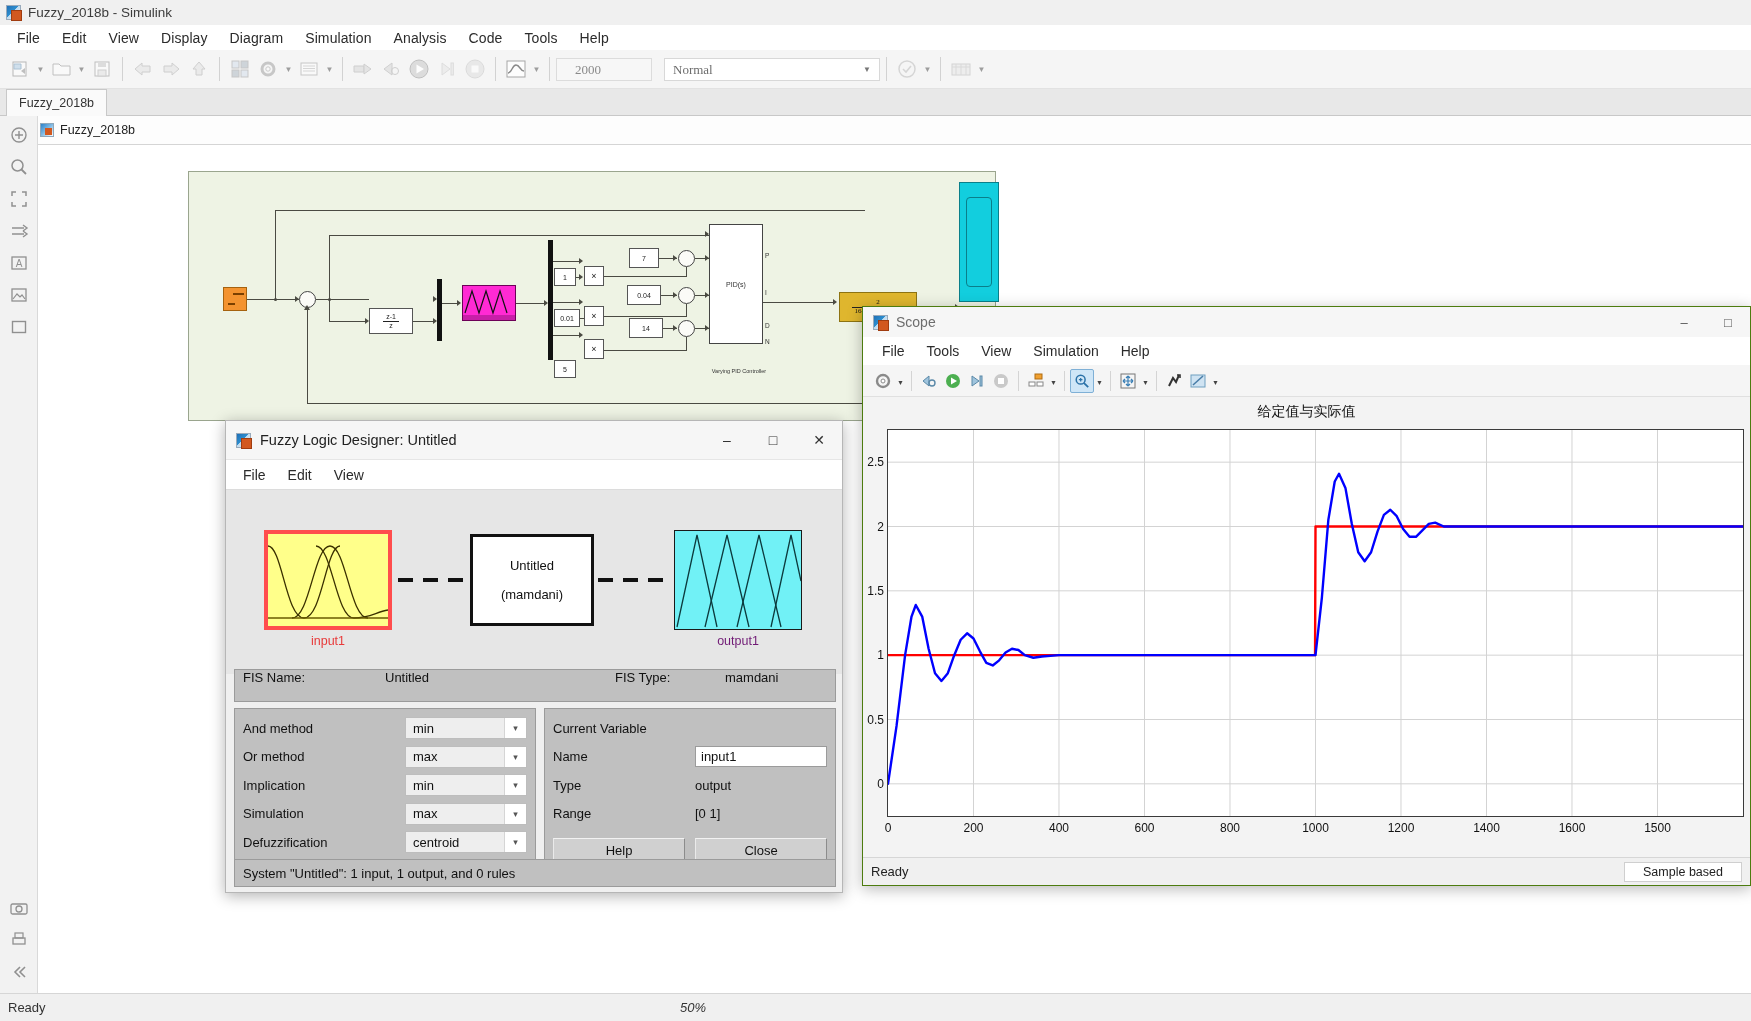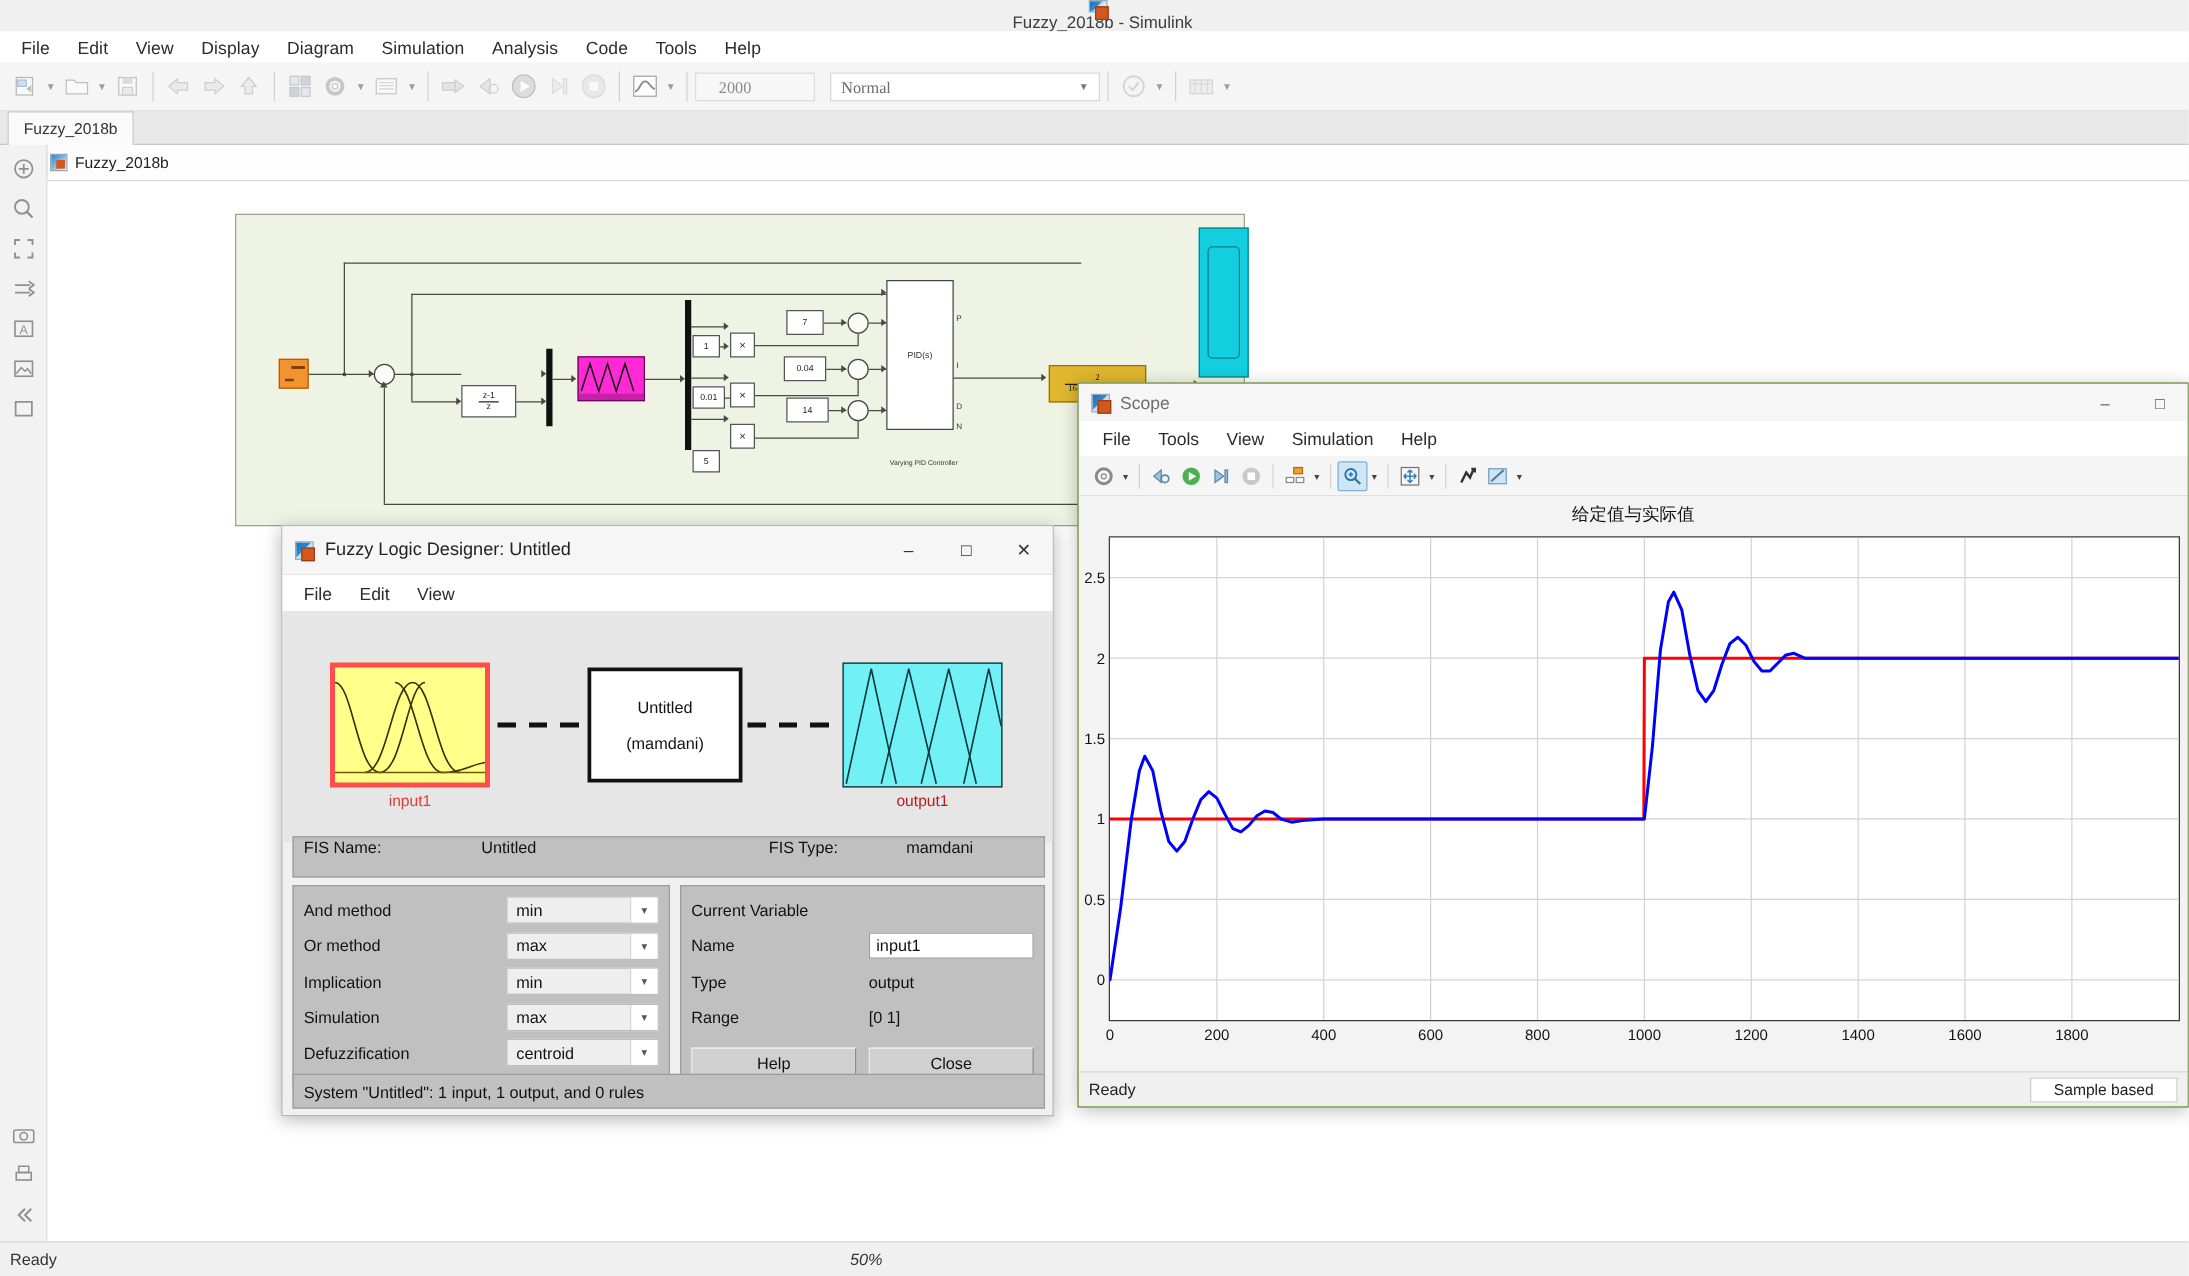--- a/index.html
+++ b/index.html
@@ -10,21 +10,21 @@
     font-family:"Liberation Sans", sans-serif;
     font-size:13px; color:#1a1a1a;
     -webkit-font-smoothing:antialiased;
   }
 
   
   #simulink-window { position:absolute; inset:0; background:#f0f0f0; }
 
   .sl-titlebar {
     position:absolute; top:0; left:0; width:1751px; height:25px;
-    background:#f0f0f0; display:flex; align-items:center; padding-left:6px;flex-direction:column;
+    background:#f0f0f0; display:flex; align-items:center; padding-left:6px;
   }
   .sl-title-text { font-size:13.5px; color:#3c3c3c; margin-left:7px; }
   .mat-icon {
     width:15px; height:15px; position:relative; display:inline-block;
     background:linear-gradient(135deg,#1f6fb5 0%, #2d8fd0 45%, #bcd9ee 46%, #ffffff 100%);
     border:1px solid #9ab;
   }
   .mat-icon:after{
     content:""; position:absolute; left:4px; top:4px; width:9px; height:9px;
     background:#d2581f; border:1px solid #a03c10;
@@ -212,21 +212,21 @@
   .fz-menu { font-size:14px; color:#2b2b2b; padding:2px 11px; }
 
   .fz-diagram { height:184px; background:#e6e6e6; position:relative; }
   .mf-box {
     position:absolute; width:128px; height:100px; top:40px;
   }
   .mf-in { left:38px; background:#ffff8a; border:4px solid #ff4d4d; }
   .mf-out { left:448px; background:#71f1f6; border:1px solid #1a1a1a; }
   .mf-label { position:absolute; top:144px; width:128px; text-align:center; font-size:12.5px;}
   .mf-label.in { left:38px; color:#e83a3a; }
-  .mf-label.out { left:448px; color:#b91c1c; }
+  .mf-label.out { left:448px; color:#701a75; }
   .fis-center {
     position:absolute; left:244px; top:44px; width:124px; height:92px;
     background:#fff; border:3px solid #111;
     display:flex; flex-direction:column; align-items:center; justify-content:center; gap:14px;
     font-size:13px; color:#111;
   }
   .dashline { position:absolute; top:88px; height:4px; background:
      repeating-linear-gradient(to right,#111 0 15px, transparent 15px 25px); }
 
   .fz-props { position:absolute; left:8px; top:248px; width:602px; }
@@ -907,21 +907,21 @@
         <div class="ytick" style="top: 8.33333%;">2.5</div>
         <div class="xtick" style="left: 0%;">0</div>
         <div class="xtick" style="left: 10%;">200</div>
         <div class="xtick" style="left: 20%;">400</div>
         <div class="xtick" style="left: 30%;">600</div>
         <div class="xtick" style="left: 40%;">800</div>
         <div class="xtick" style="left: 50%;">1000</div>
         <div class="xtick" style="left: 60%;">1200</div>
         <div class="xtick" style="left: 70%;">1400</div>
         <div class="xtick" style="left: 80%;">1600</div>
-        <div class="xtick" style="left: 90%;">1800</div>
+        <div class="xtick" style="left: 90%;">1500</div>
       </div>
   </div>
 
   <div class="sc-statusbar">
     <span class="sc-sb-ready">Ready</span>
     <span class="sc-sb-sample">Sample based</span>
   </div>
 </div>
 
 </body></html>

